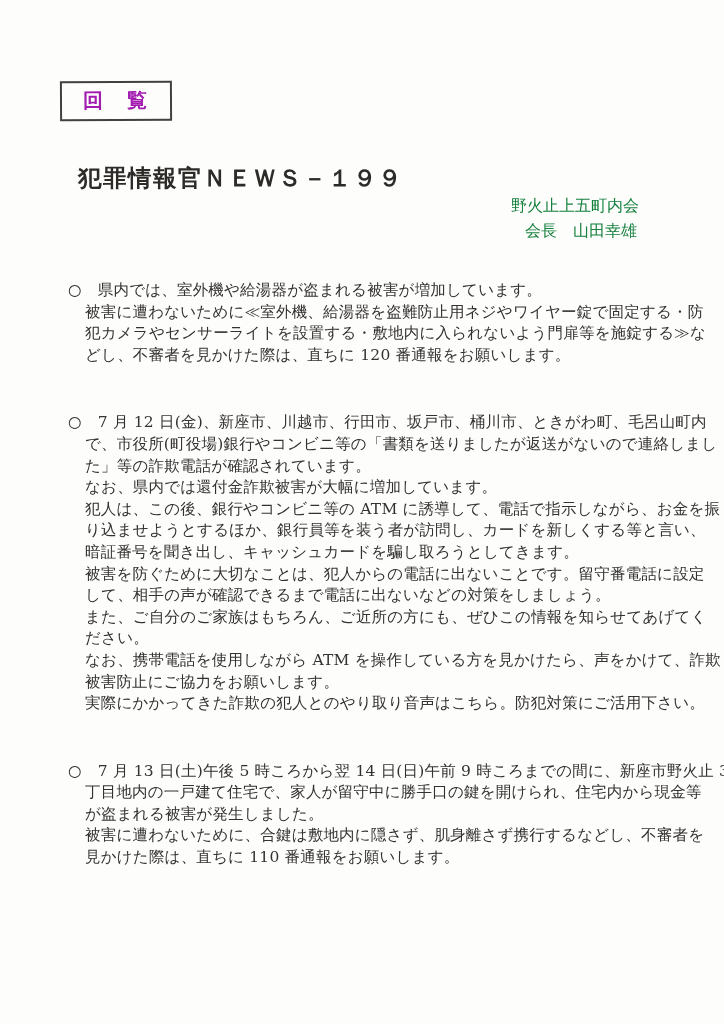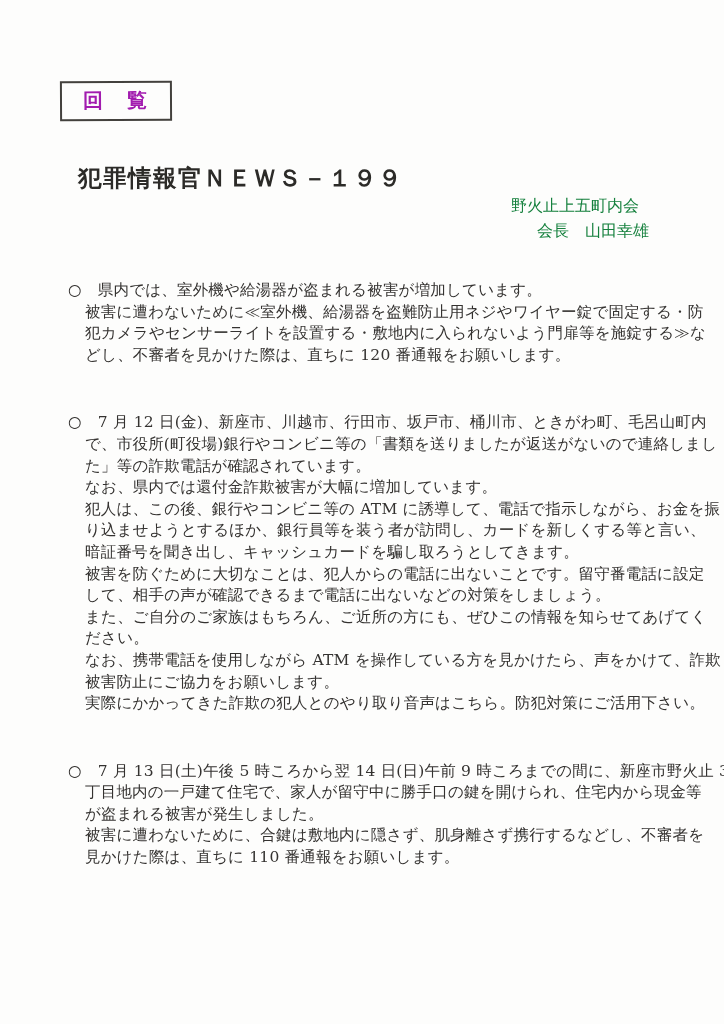--- a/index.html
+++ b/index.html
@@ -51,21 +51,21 @@
   .sender {
     position: absolute;
     left: 511px;
     top: 193px;
     font-size: 16px;
     line-height: 25px;
     color: #15803d;
     white-space: nowrap;
   }
   .sender .signer {
-    margin-left: 26px;
+    margin-left: 14px;
   }
   .sections {
     position: absolute;
     left: 68px;
     top: 280px;
     width: 600px;
   }
   .section {
     margin-bottom: 46px;
   }

